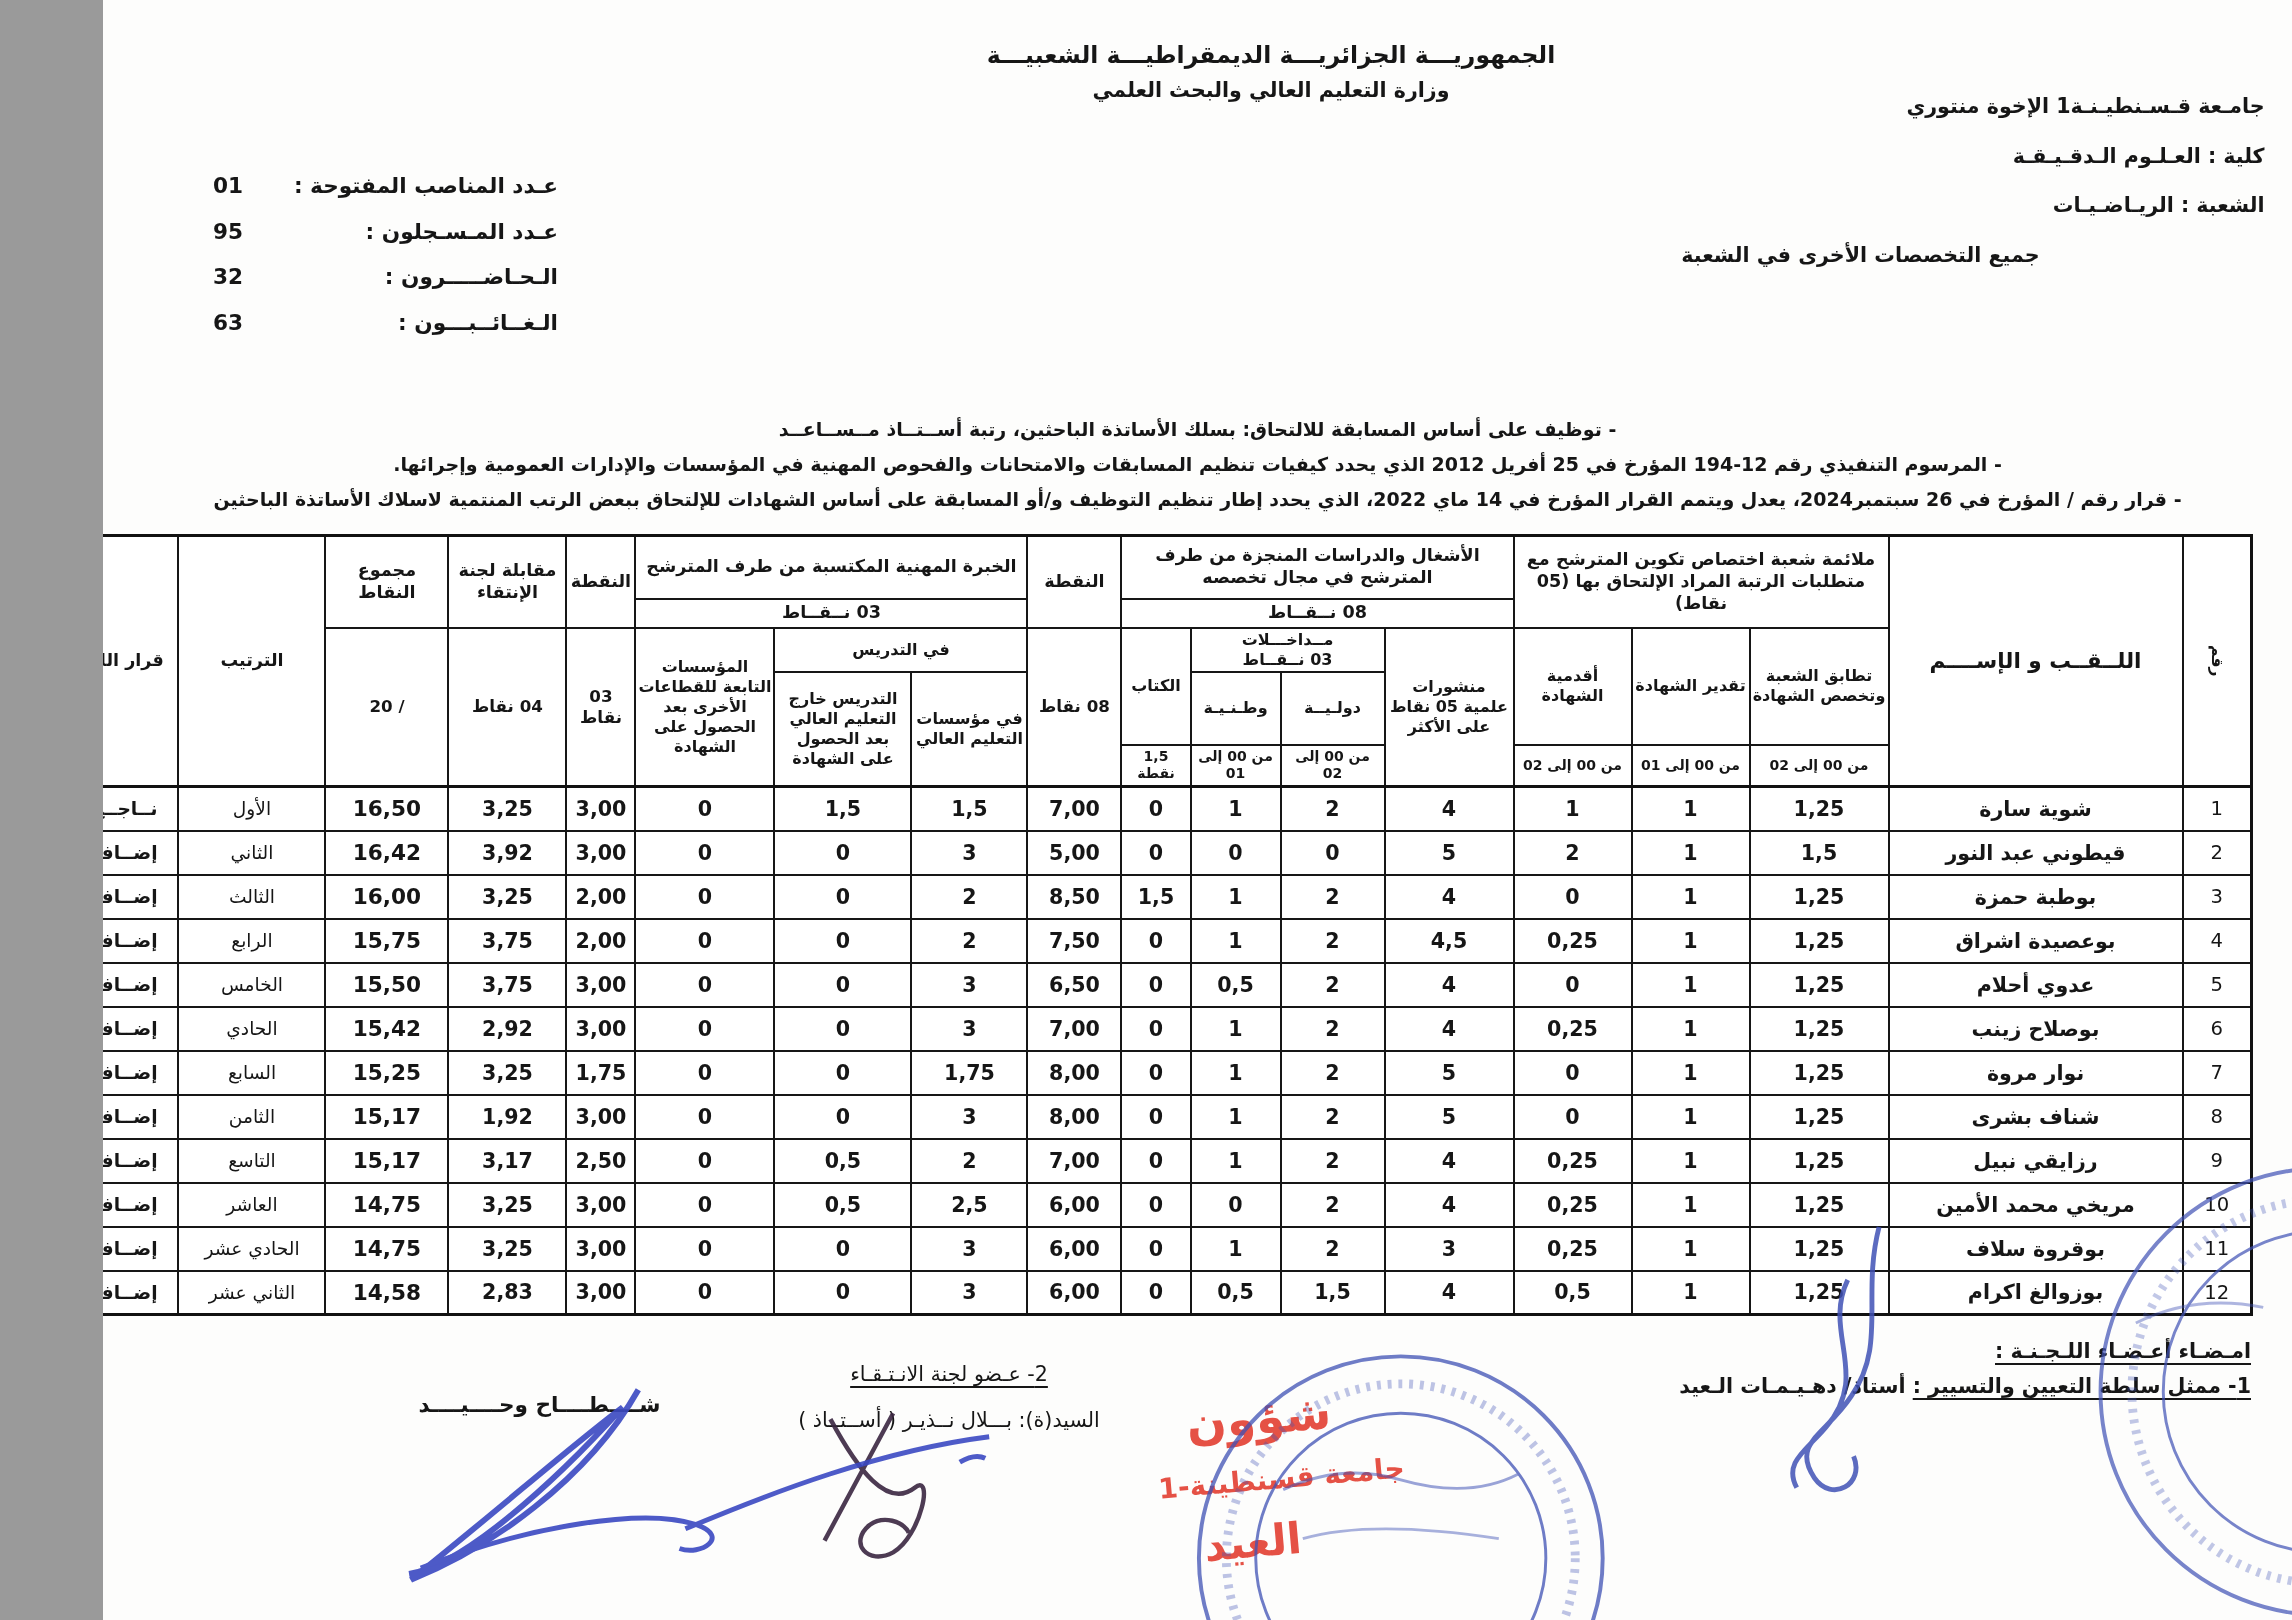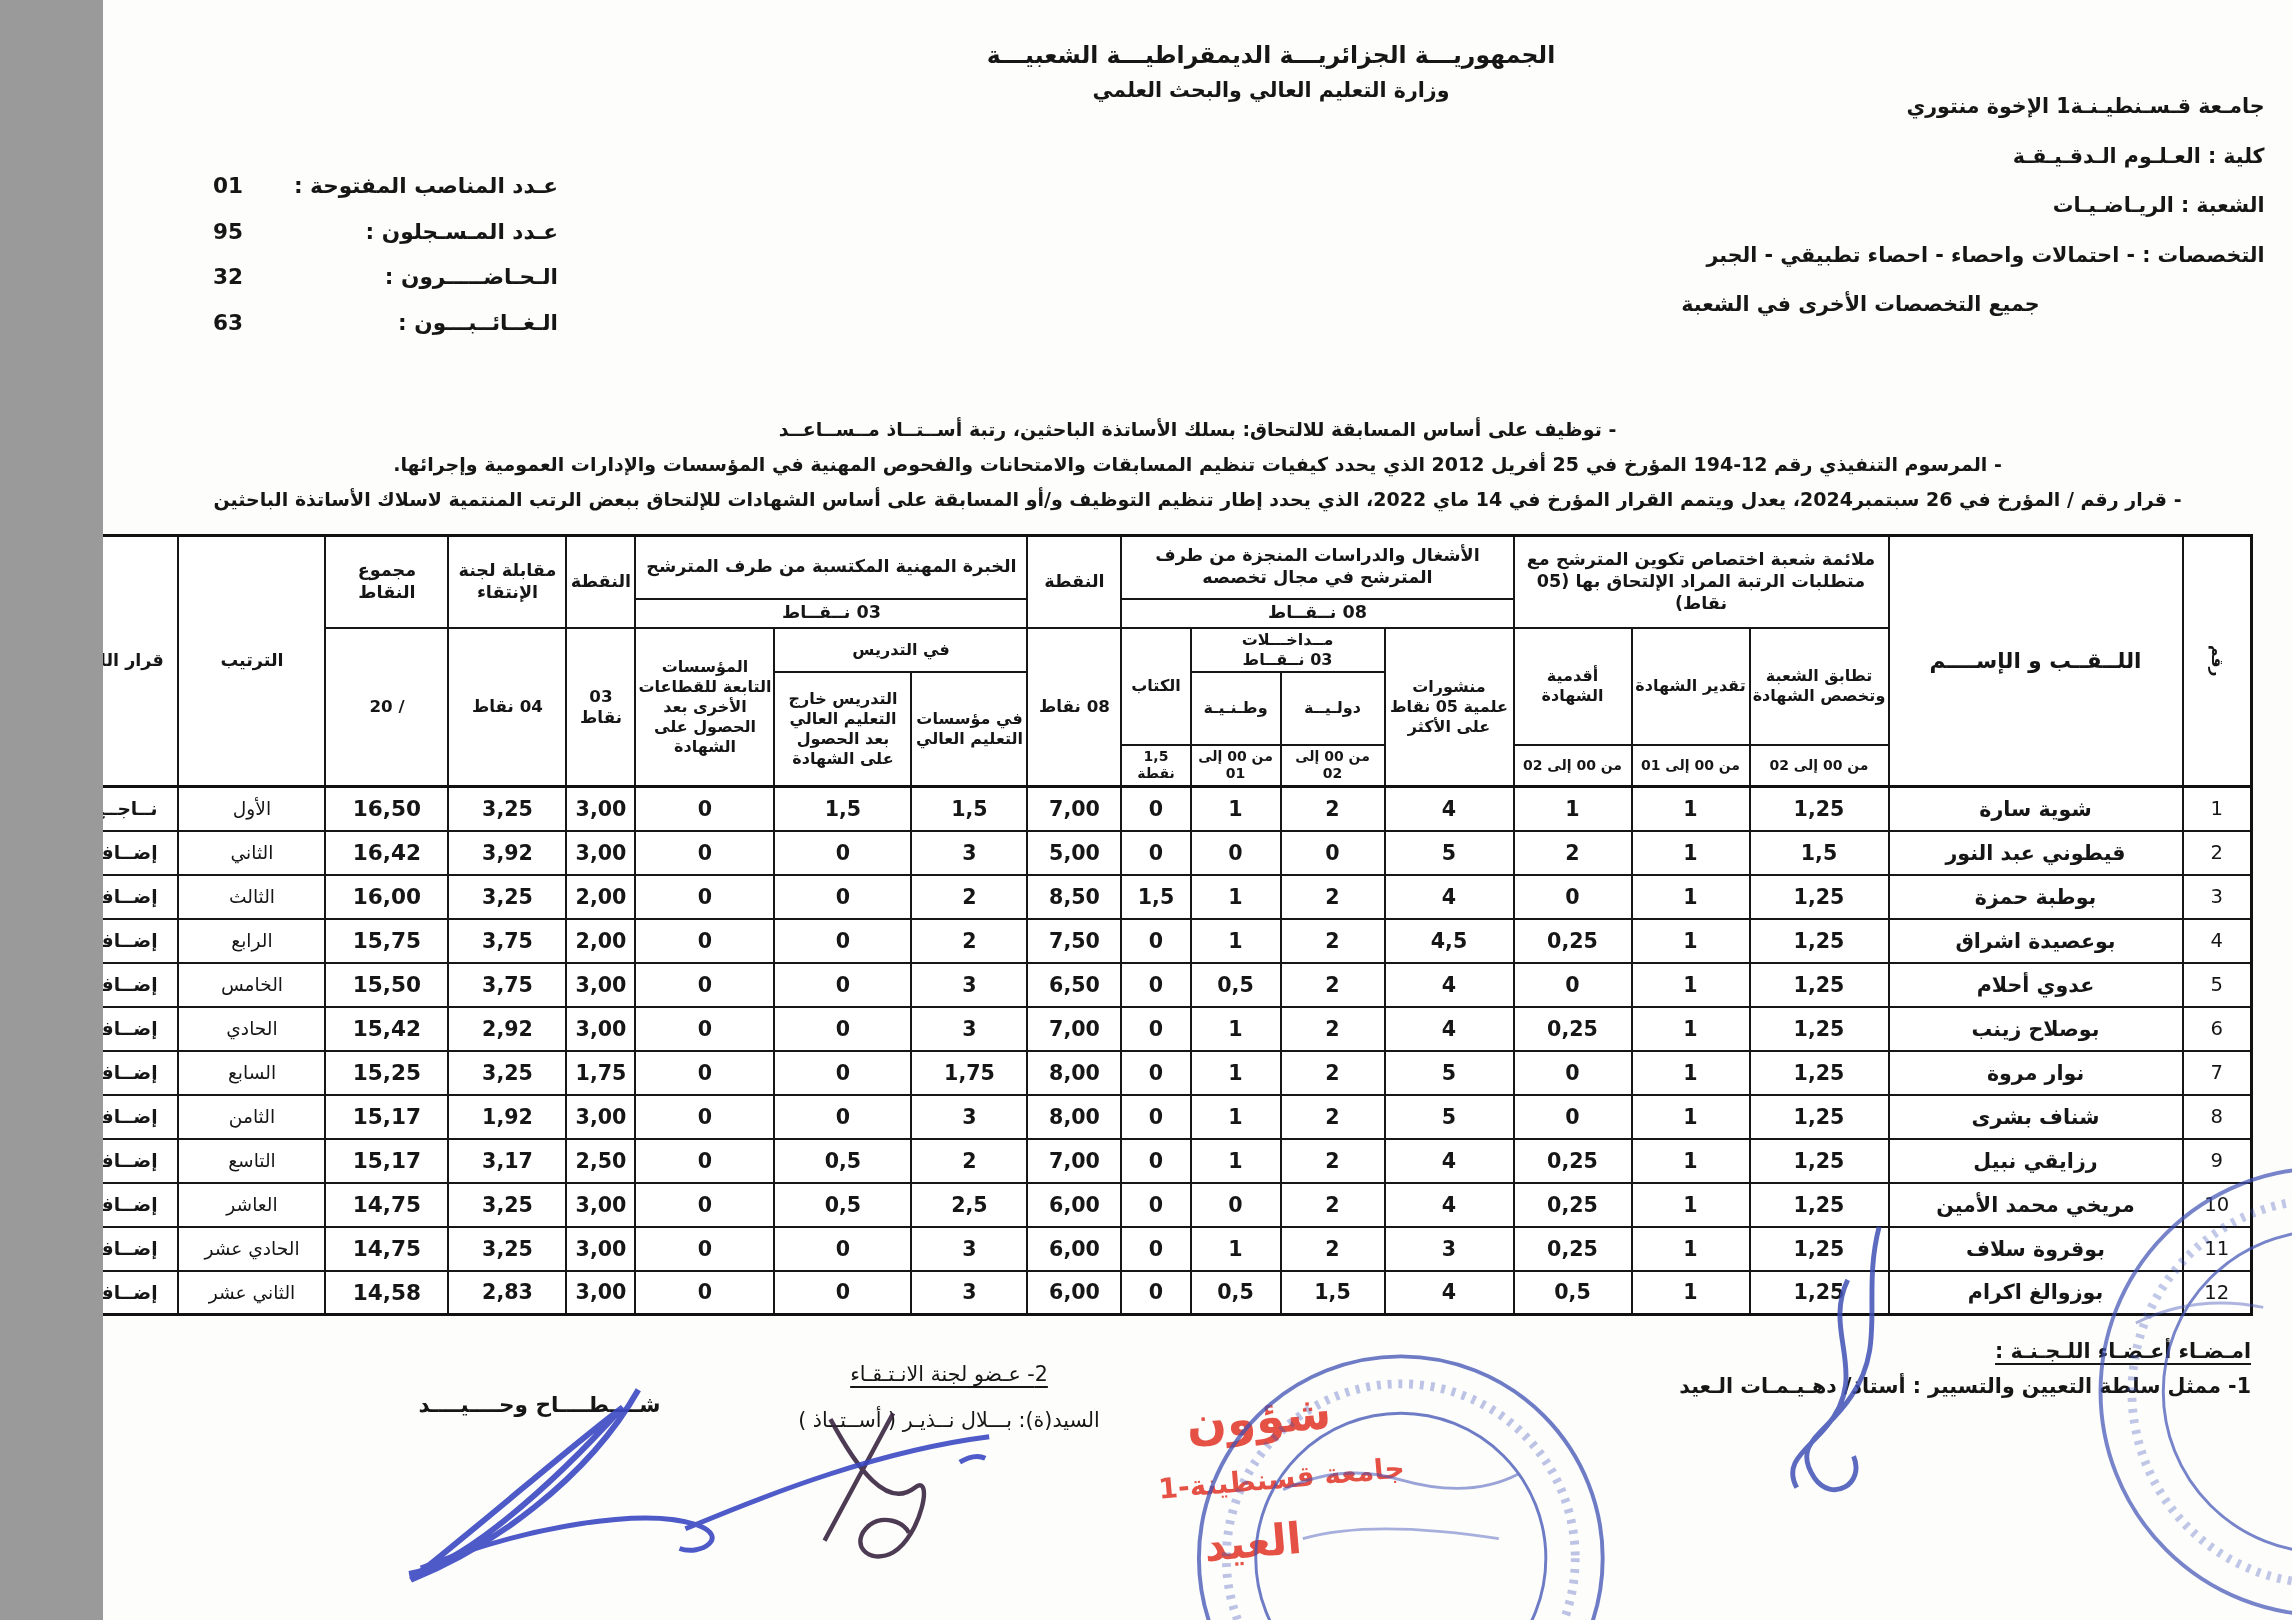--- a/index.html
+++ b/index.html
@@ -39,21 +39,21 @@
   tbody td{font-weight:bold;font-size:20.6px;}
   tbody td.c-num{font-weight:normal;font-size:19.6px;}
   tbody td.c-name{font-size:20.6px;}
   tbody td.c-total{font-size:21.6px;}
   tbody td.c-rank{font-size:18.6px;font-weight:normal;}
   tbody td.c-decision{font-size:18.6px;}
   tbody tr:first-child td{border-top:3.9px solid #111;}
   
   .sig-title{position:absolute;top:1339px;right:41px;font-weight:bold;font-size:20.6px;text-decoration:underline;text-underline-offset:4.9px;}
   .member1{position:absolute;top:1374px;right:41px;font-weight:bold;font-size:20.6px;}
-  .member1 .lbl{text-underline-offset:4.9px;margin-top:48px;}
+  .member1 .lbl{text-decoration:underline;text-underline-offset:4.9px;margin-top:48px;}
   .member2{position:absolute;top:1362px;right:1137px;width:412px;text-align:center;font-weight:normal;font-size:20.6px;}
   .member2 .lbl{text-decoration:underline;text-underline-offset:4.9px;}
   .member2 .who{margin-top:21.6px;}
   .member3{position:absolute;top:1366px;left:113px;width:647px;text-align:center;font-weight:bold;font-size:19.6px;}
   .member3 .lbl{text-decoration:underline;text-underline-offset:4.9px;}
   .member3 .who{margin-top:25.5px;font-size:21.6px;letter-spacing:2px;}
   
   .red-stamp{position:absolute;color:#e23a2c;font-weight:bold;opacity:.88;transform:rotate(-5deg);text-align:center;}
   .red-1{top:1390px;right:961px;font-size:47px;letter-spacing:2px;}
   .red-2{top:1462px;right:887px;font-size:28px;}
@@ -67,21 +67,20 @@
 
   <div class="gov-header">
     <div class="l1">الجمهوريـــة الجزائريـــة الديمقراطيـــة الشعبيـــة</div>
     <div class="l2">وزارة التعليم العالي والبحث العلمي</div>
   </div>
 
   <div class="inst">
     <div>جامـعة قـسـنطيـنـة1 الإخوة منتوري</div>
     <div>كلية : العـلـوم الـدقـيـقـة</div>
     <div>الشعبة : الريـاضـيـات</div>
-    <div>التخصصات : - احتمالات واحصاء - احصاء تطبيقي - الجبر</div>
     <div class="indent">جميع التخصصات الأخرى في الشعبة</div>
   </div>
 
   <div class="stats">
     <div class="row">
       <span>عـدد المناصب المفتوحة :</span>
       <span class="v">01</span>
     </div>
     <div class="row">
       <span>عـدد المـسـجلون :</span>

